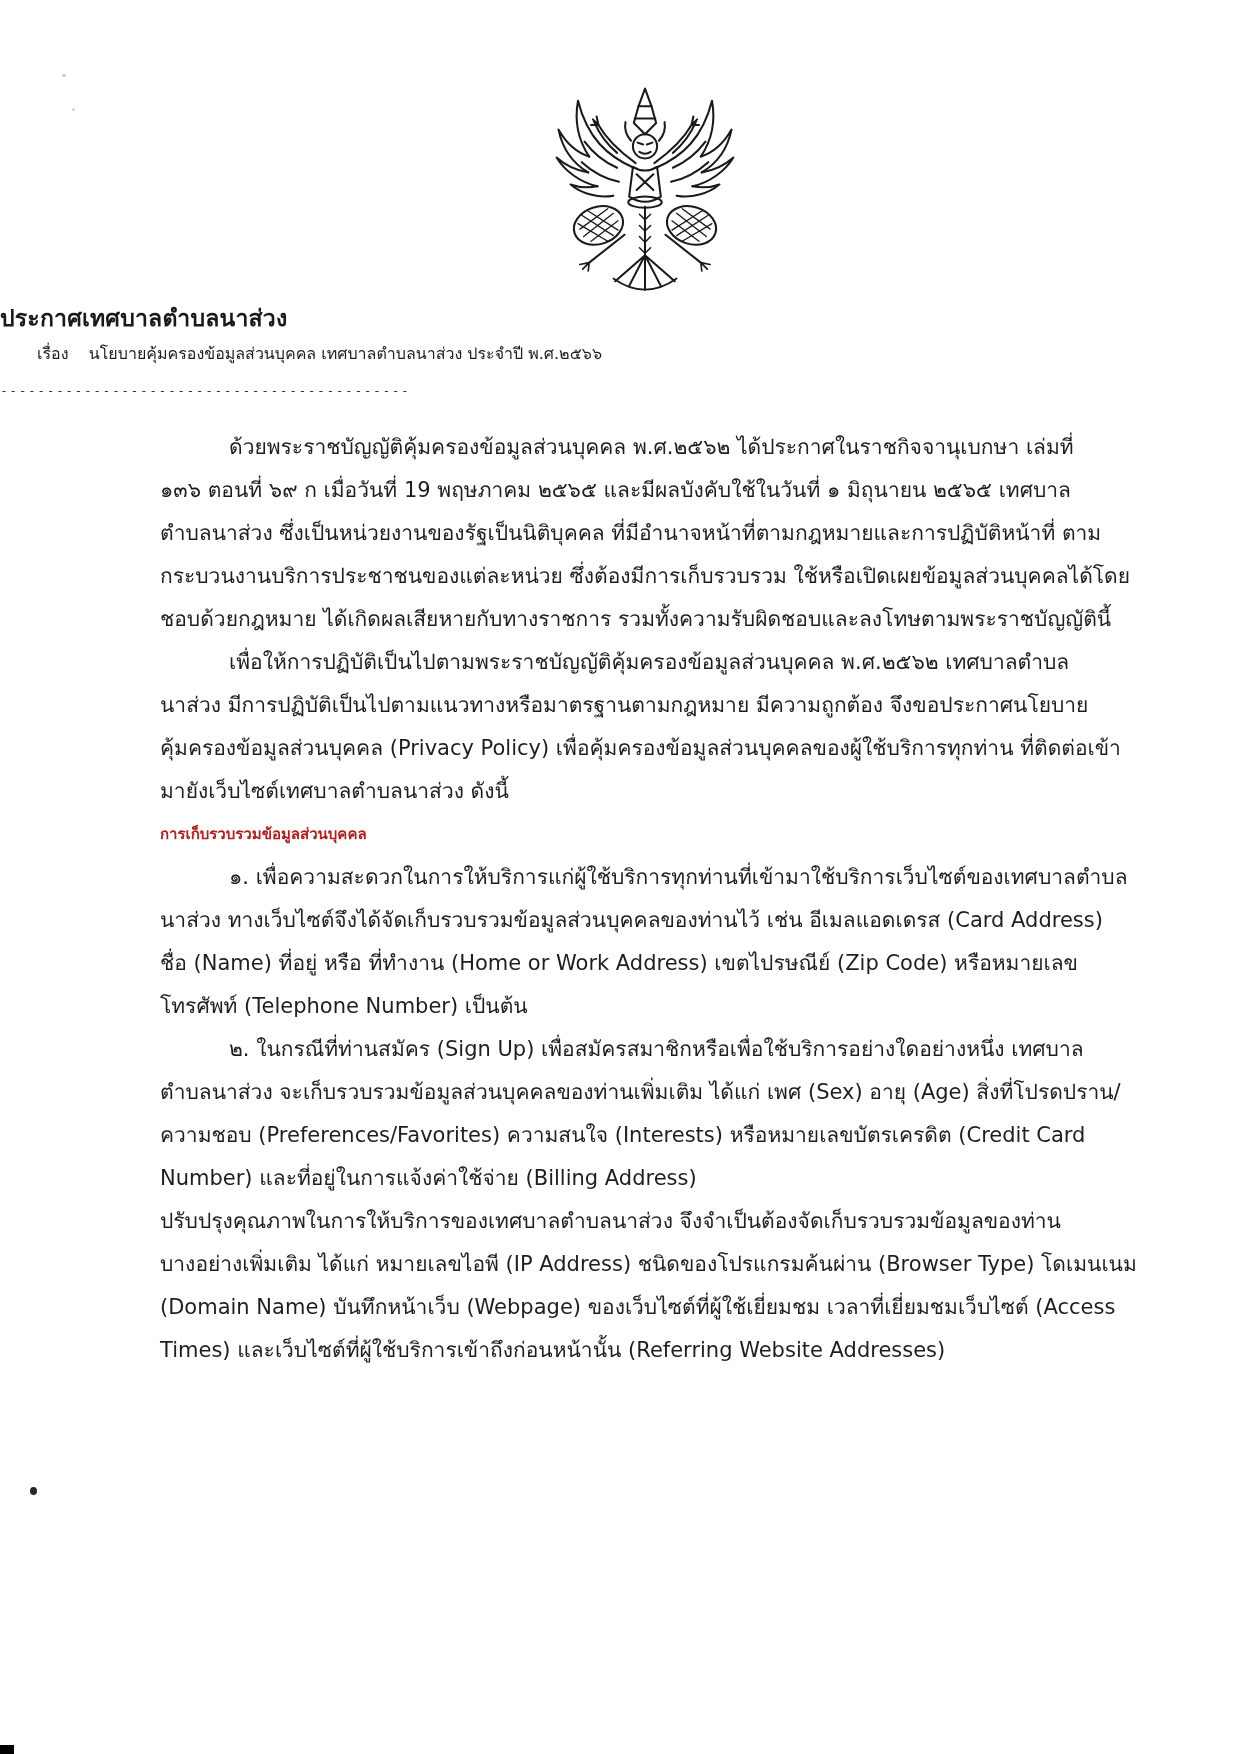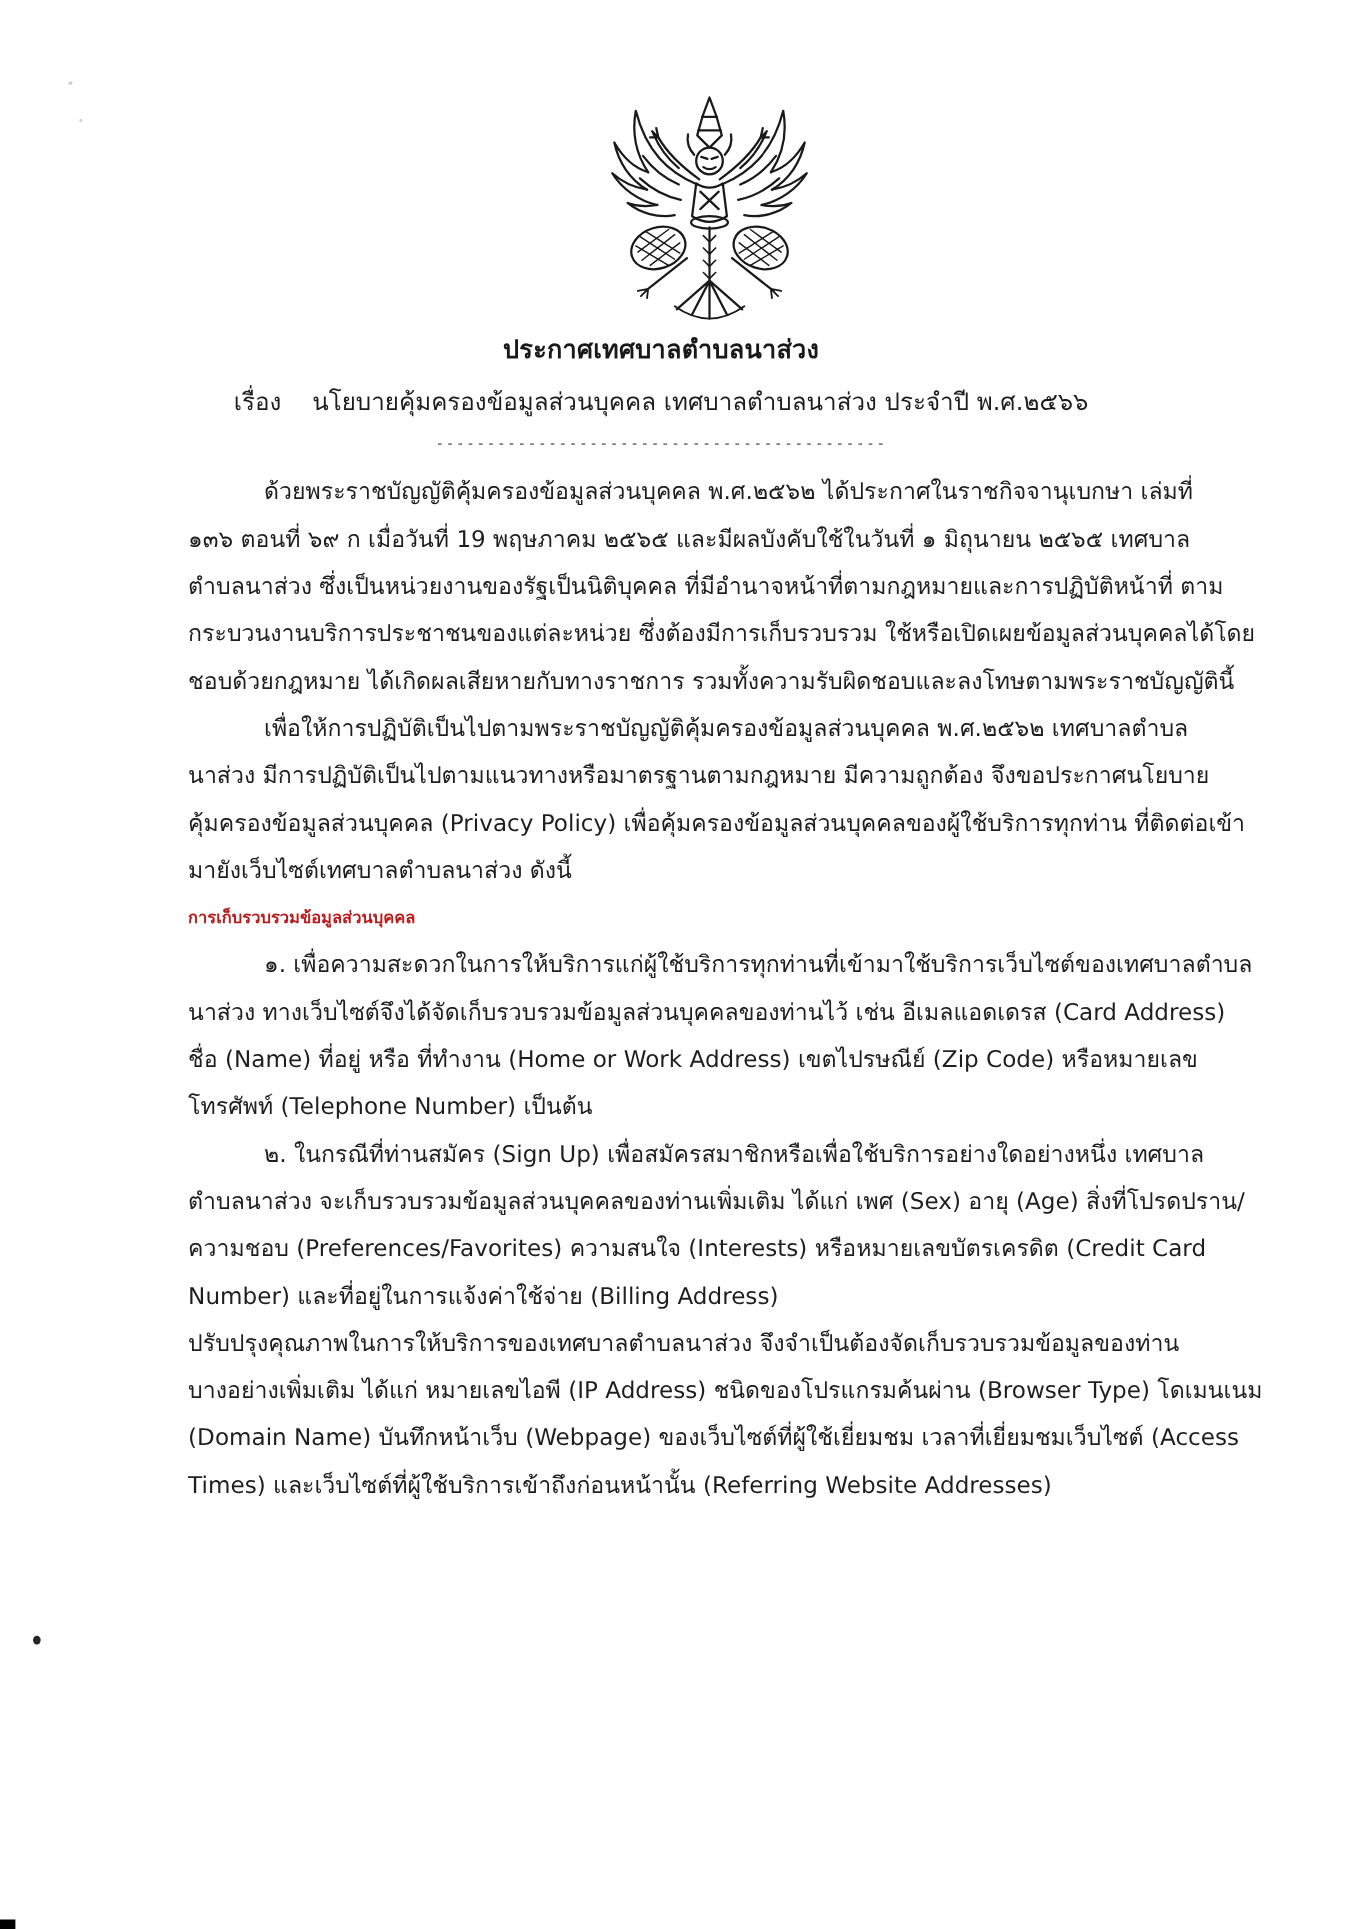--- a/index.html
+++ b/index.html
@@ -22,49 +22,50 @@
     width: 284px;
     height: 214px;
   }
   .emblem svg { width: 100%; height: 100%; }
 
   .title-block {
     position: absolute;
     top: 303px;
     left: 0;
     width: 1202px;
-    text-align: center;
+    text-align: left;
   }
   .doc-title {
     font-size: 23px;
     font-weight: 600;
     line-height: 30px;
     letter-spacing: 0.2px;
     color: #191919;
   }
   .doc-subject {
-    margin-top: 19px;
-    font-size: 22px;
+    margin-top: 6px;
+    font-size: 16px;
     font-weight: 500;
     line-height: 30px;
     color: #1d1d1d;
     white-space: pre-wrap;
+    padding-left: 37px;
   }
   .separator {
     margin-top: 14px;
     font-size: 13px;
     letter-spacing: 1.5px;
     color: #3a3a3a;
     font-family: "DejaVu Sans Mono", monospace;
   }
 
   .body-text {
     position: absolute;
     top: 426px;
-    left: 171px;
+    left: 160px;
     width: 860px;
     font-size: 21px;
     line-height: 43px;
     color: #1e1e1e;
   }
   .line { height: 43px; white-space: nowrap; }
   .line.first { padding-left: 69px; }
   .section-heading {
     height: 43px;
     font-weight: 700;

